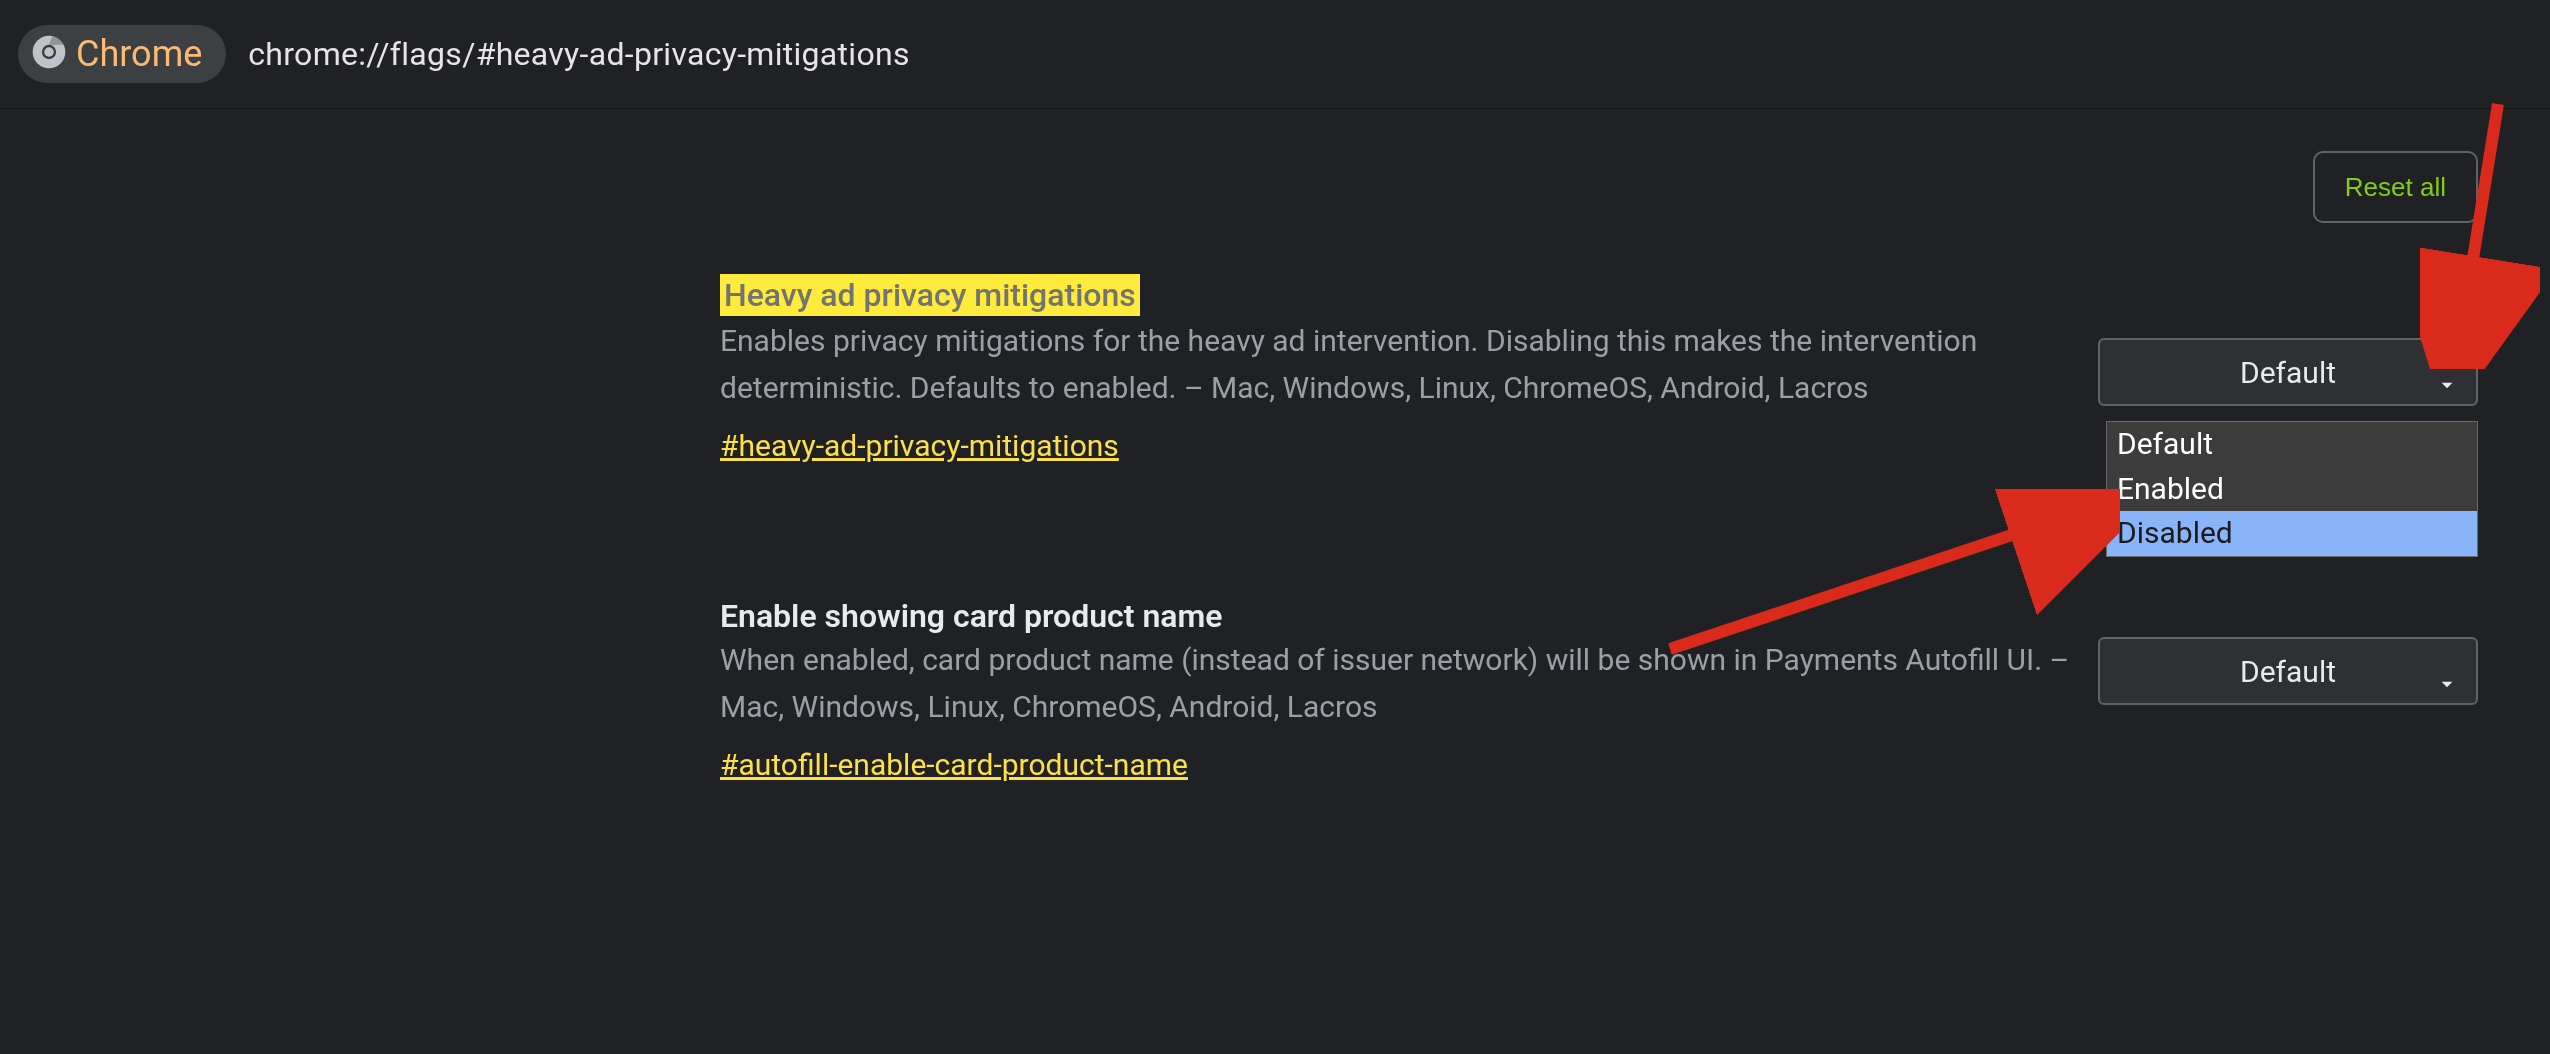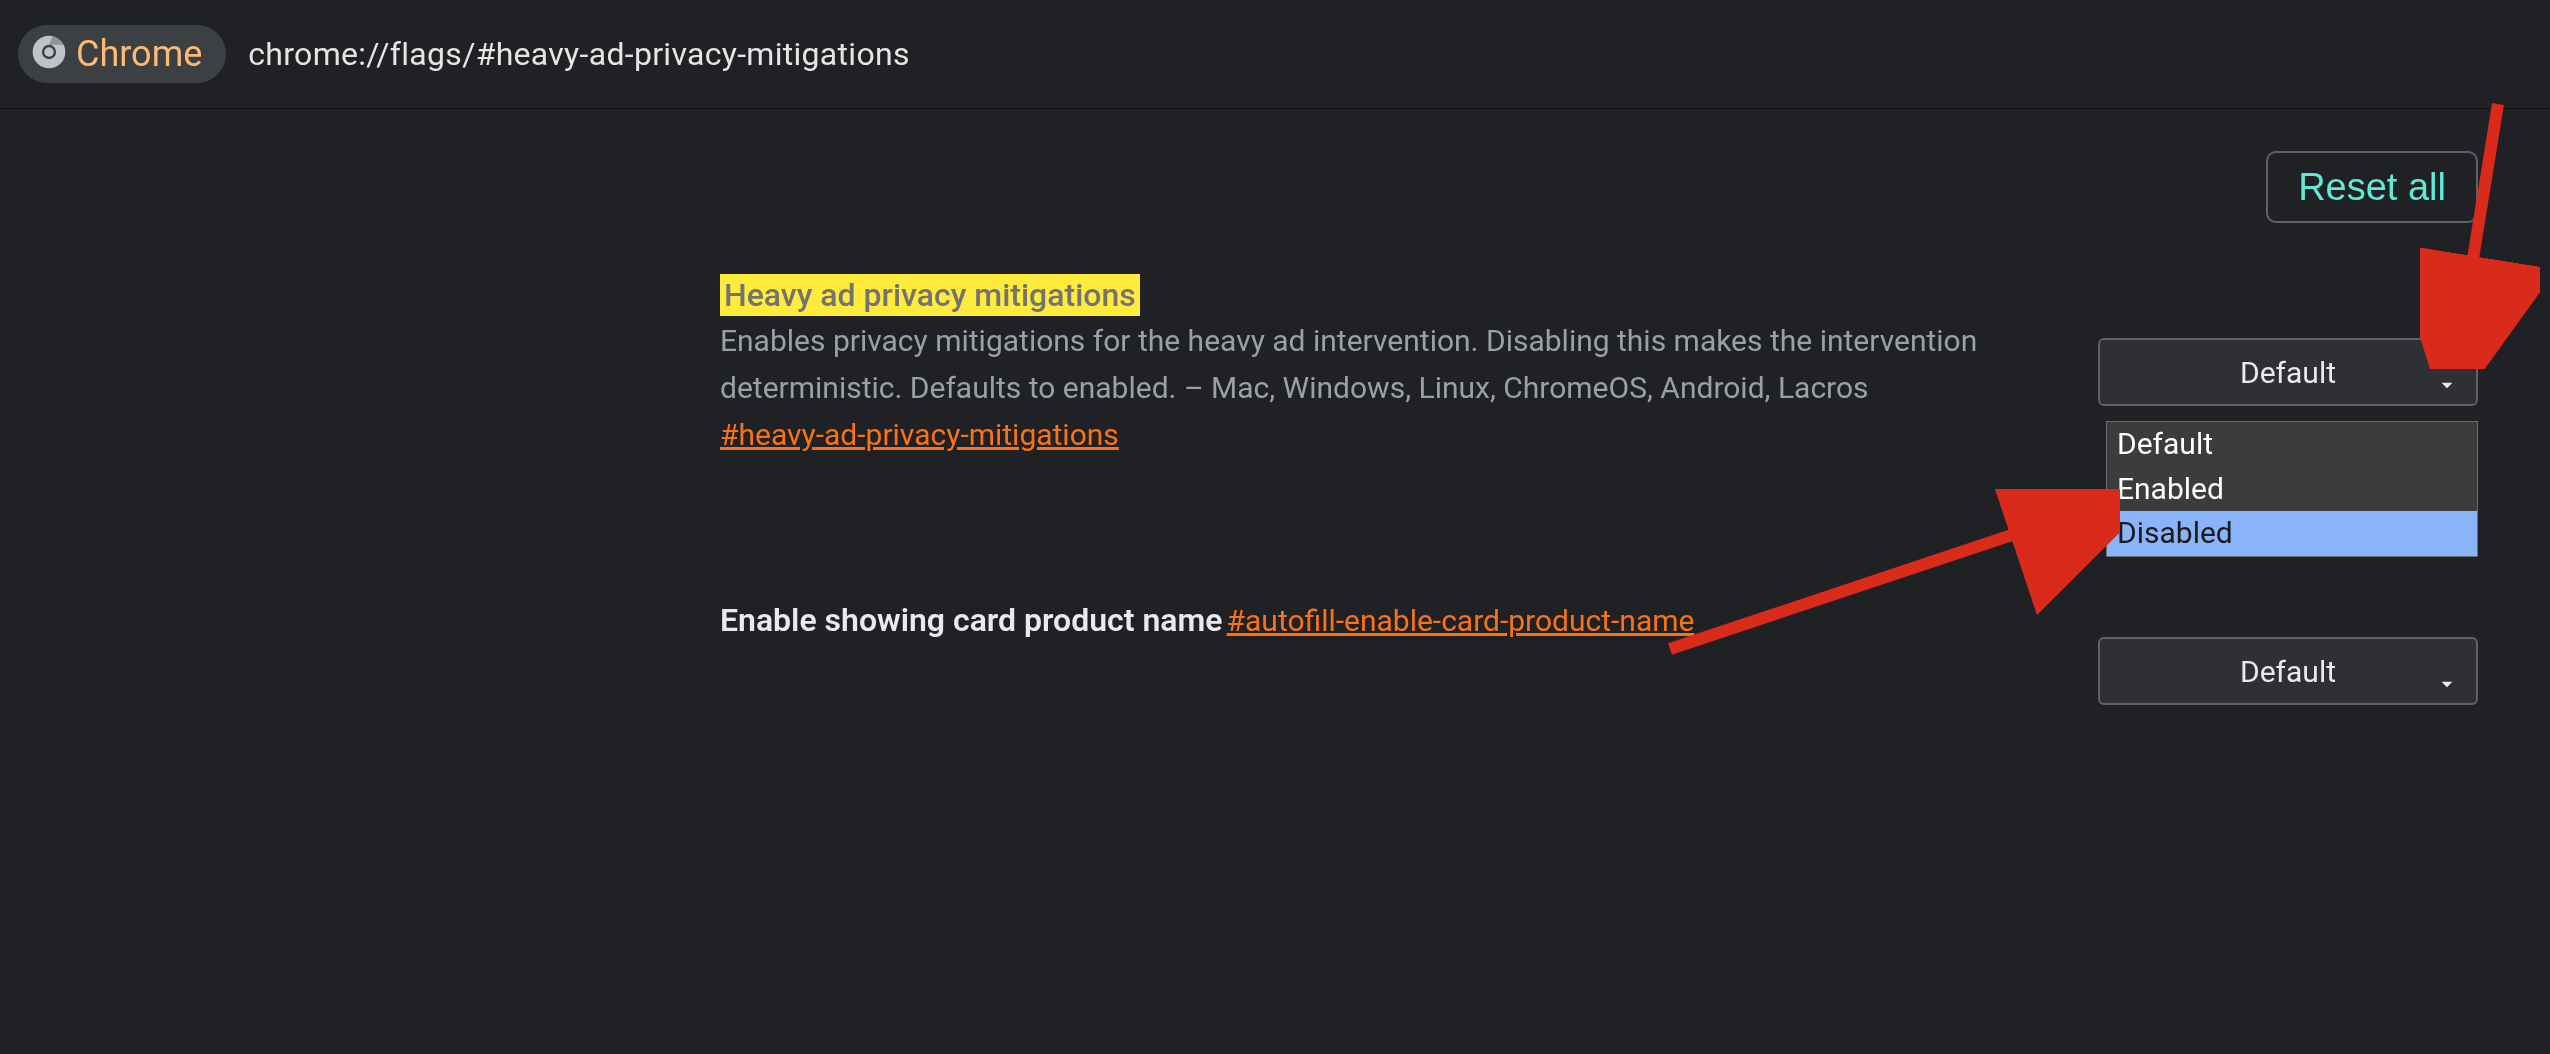--- a/index.html
+++ b/index.html
@@ -89,22 +89,22 @@
   .search-input::placeholder { color: #9aa0a6; }
   .reset-btn {
     position: absolute;
     right: 72px;
     top: 12px;
     height: 72px;
     padding: 0 30px;
     background: transparent;
     border: 2px solid #5f6368;
     border-radius: 10px;
-    color: #5eead4;
-    font-size: 38px;
+    color: #84cc16;
+    font-size: 26px;
     cursor: pointer;
   }
 
   
   .flag-item {
     position: absolute;
     left: 720px;
     right: 72px;
   }
   .flag-item-1 { top: 165px; }
@@ -126,23 +126,23 @@
   }
   .flag-desc {
     font-size: 30px;
     color: #9aa0a6;
     line-height: 1.55;
     margin-top: 2px;
   }
   .flag-anchor {
     display: inline-block;
     font-size: 30px;
-    color: #f97316;
+    color: #fde047;
     text-decoration: underline;
-    margin-top: 6px;
+    margin-top: 17px;
     cursor: pointer;
   }
 
   .flag-select {
     position: absolute;
     right: 0;
     width: 380px;
     height: 68px;
     background: #2f3033;
     border: 2px solid #5f6368;
@@ -231,20 +231,21 @@
         <svg viewBox="0 0 24 24">
             <path d="M7 10l5 5 5-5z"></path>
           </svg>
       </span>
     </div>
   </div>
 
   <div class="flag-item flag-item-2">
     <div class="flag-text">
       <span class="flag-title">Enable showing card product name</span>
+      <div class="flag-desc">When enabled, card product name (instead of issuer network) will be shown in Payments Autofill UI. – Mac, Windows, Linux, ChromeOS, Android, Lacros</div>
       <a class="flag-anchor">#autofill-enable-card-product-name</a>
     </div>
     <div class="flag-select">
       <span class="label">Default</span>
       <span>
         <svg viewBox="0 0 24 24">
             <path d="M7 10l5 5-5-5z"></path>
             <path d="M7 10l5 5 5-5z"></path>
           </svg>
       </span>

